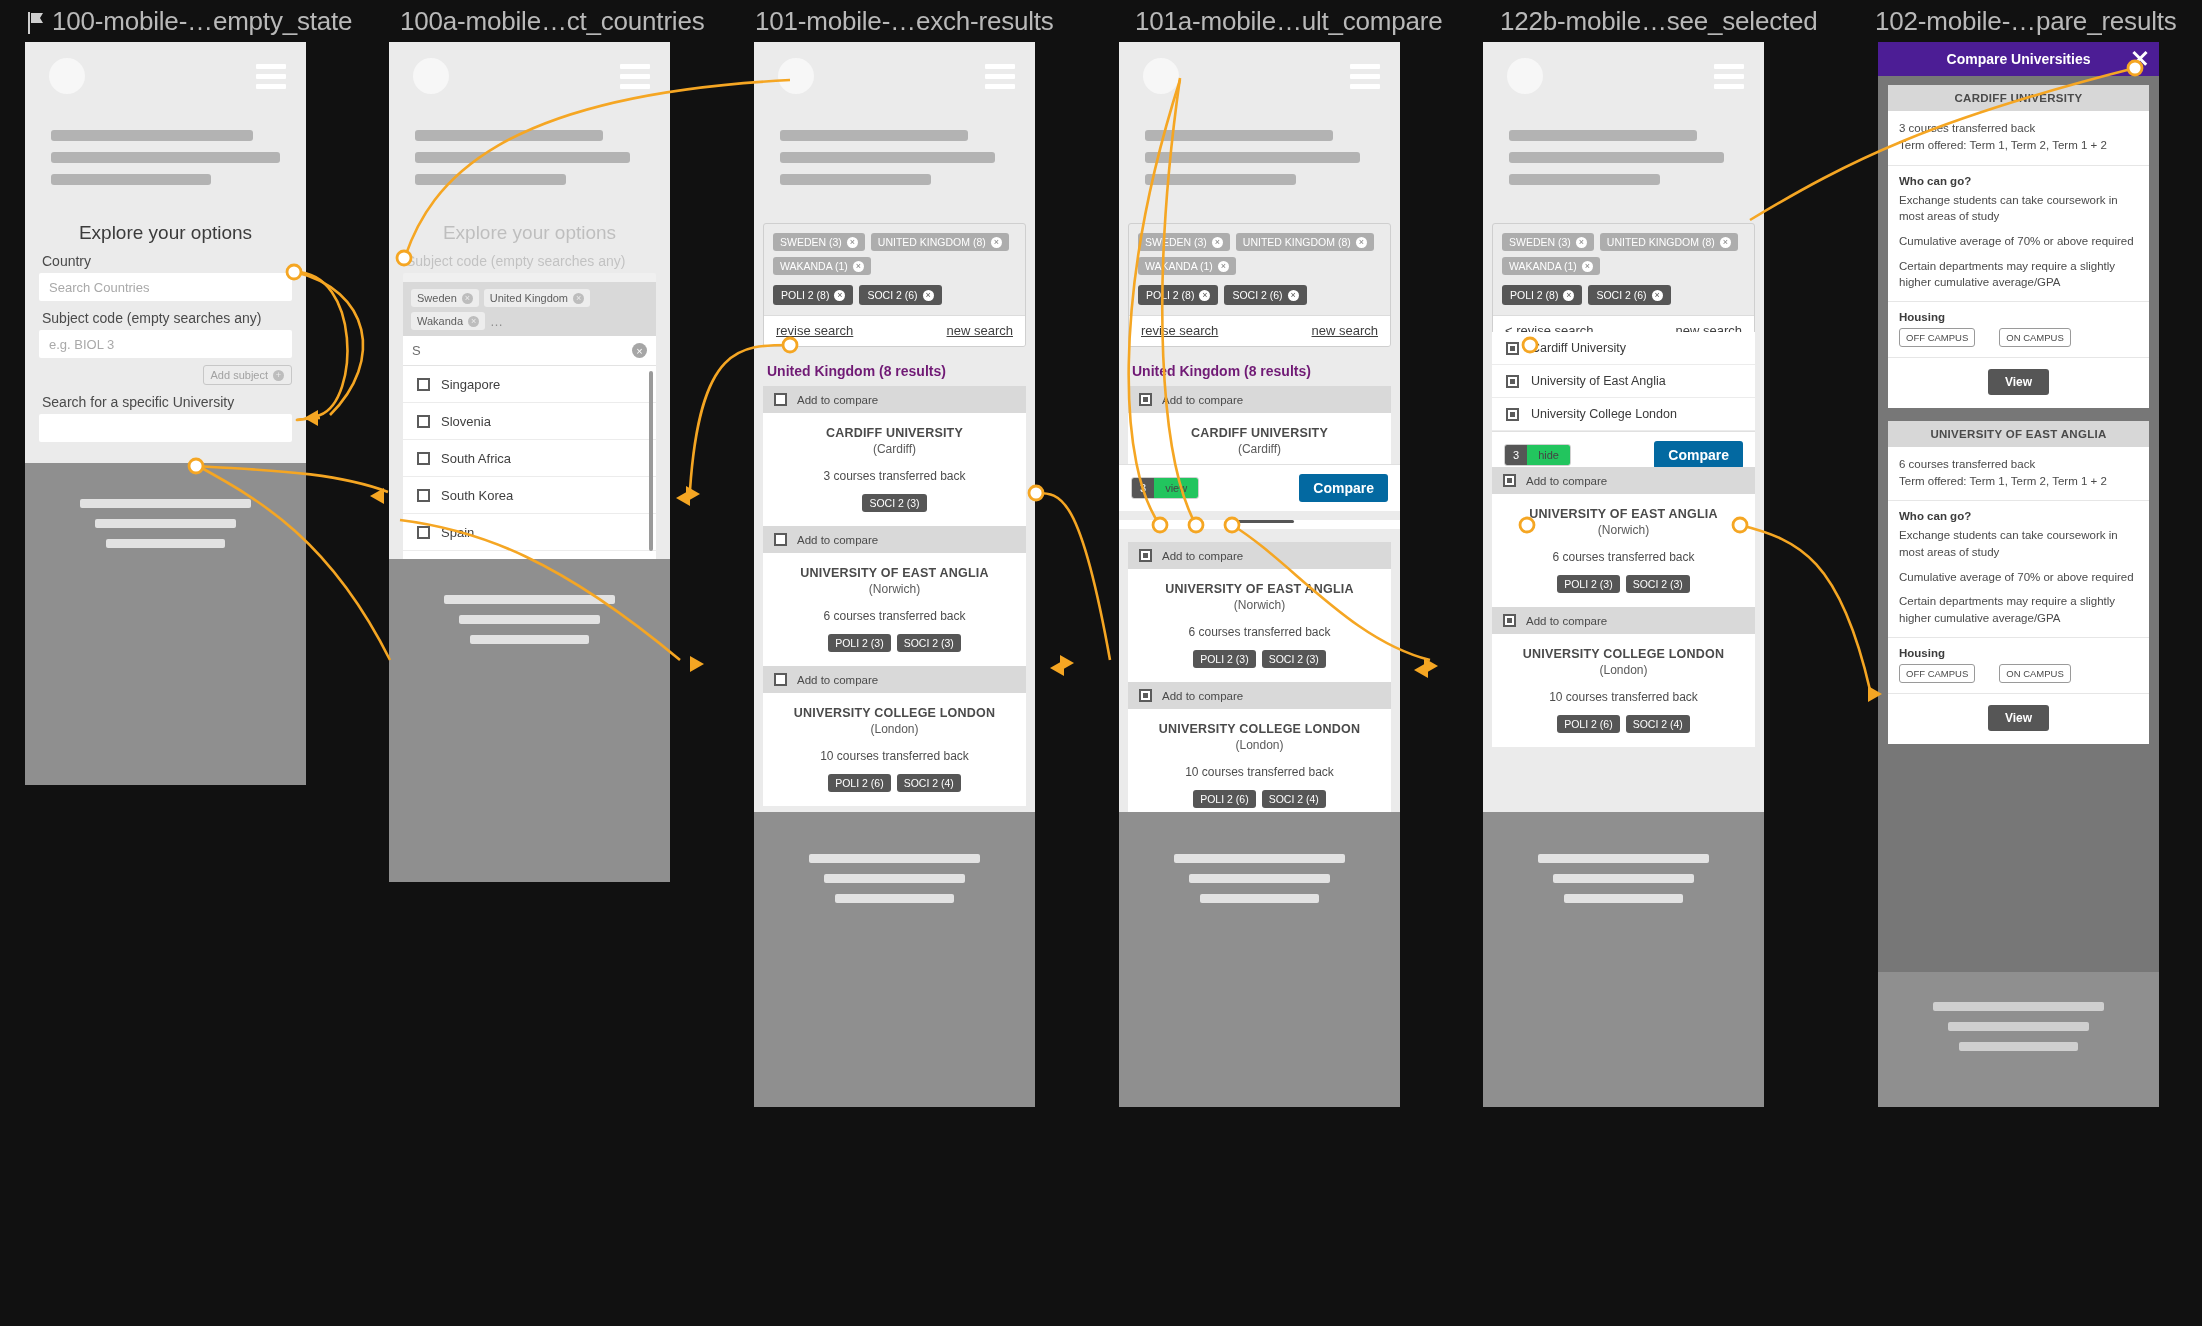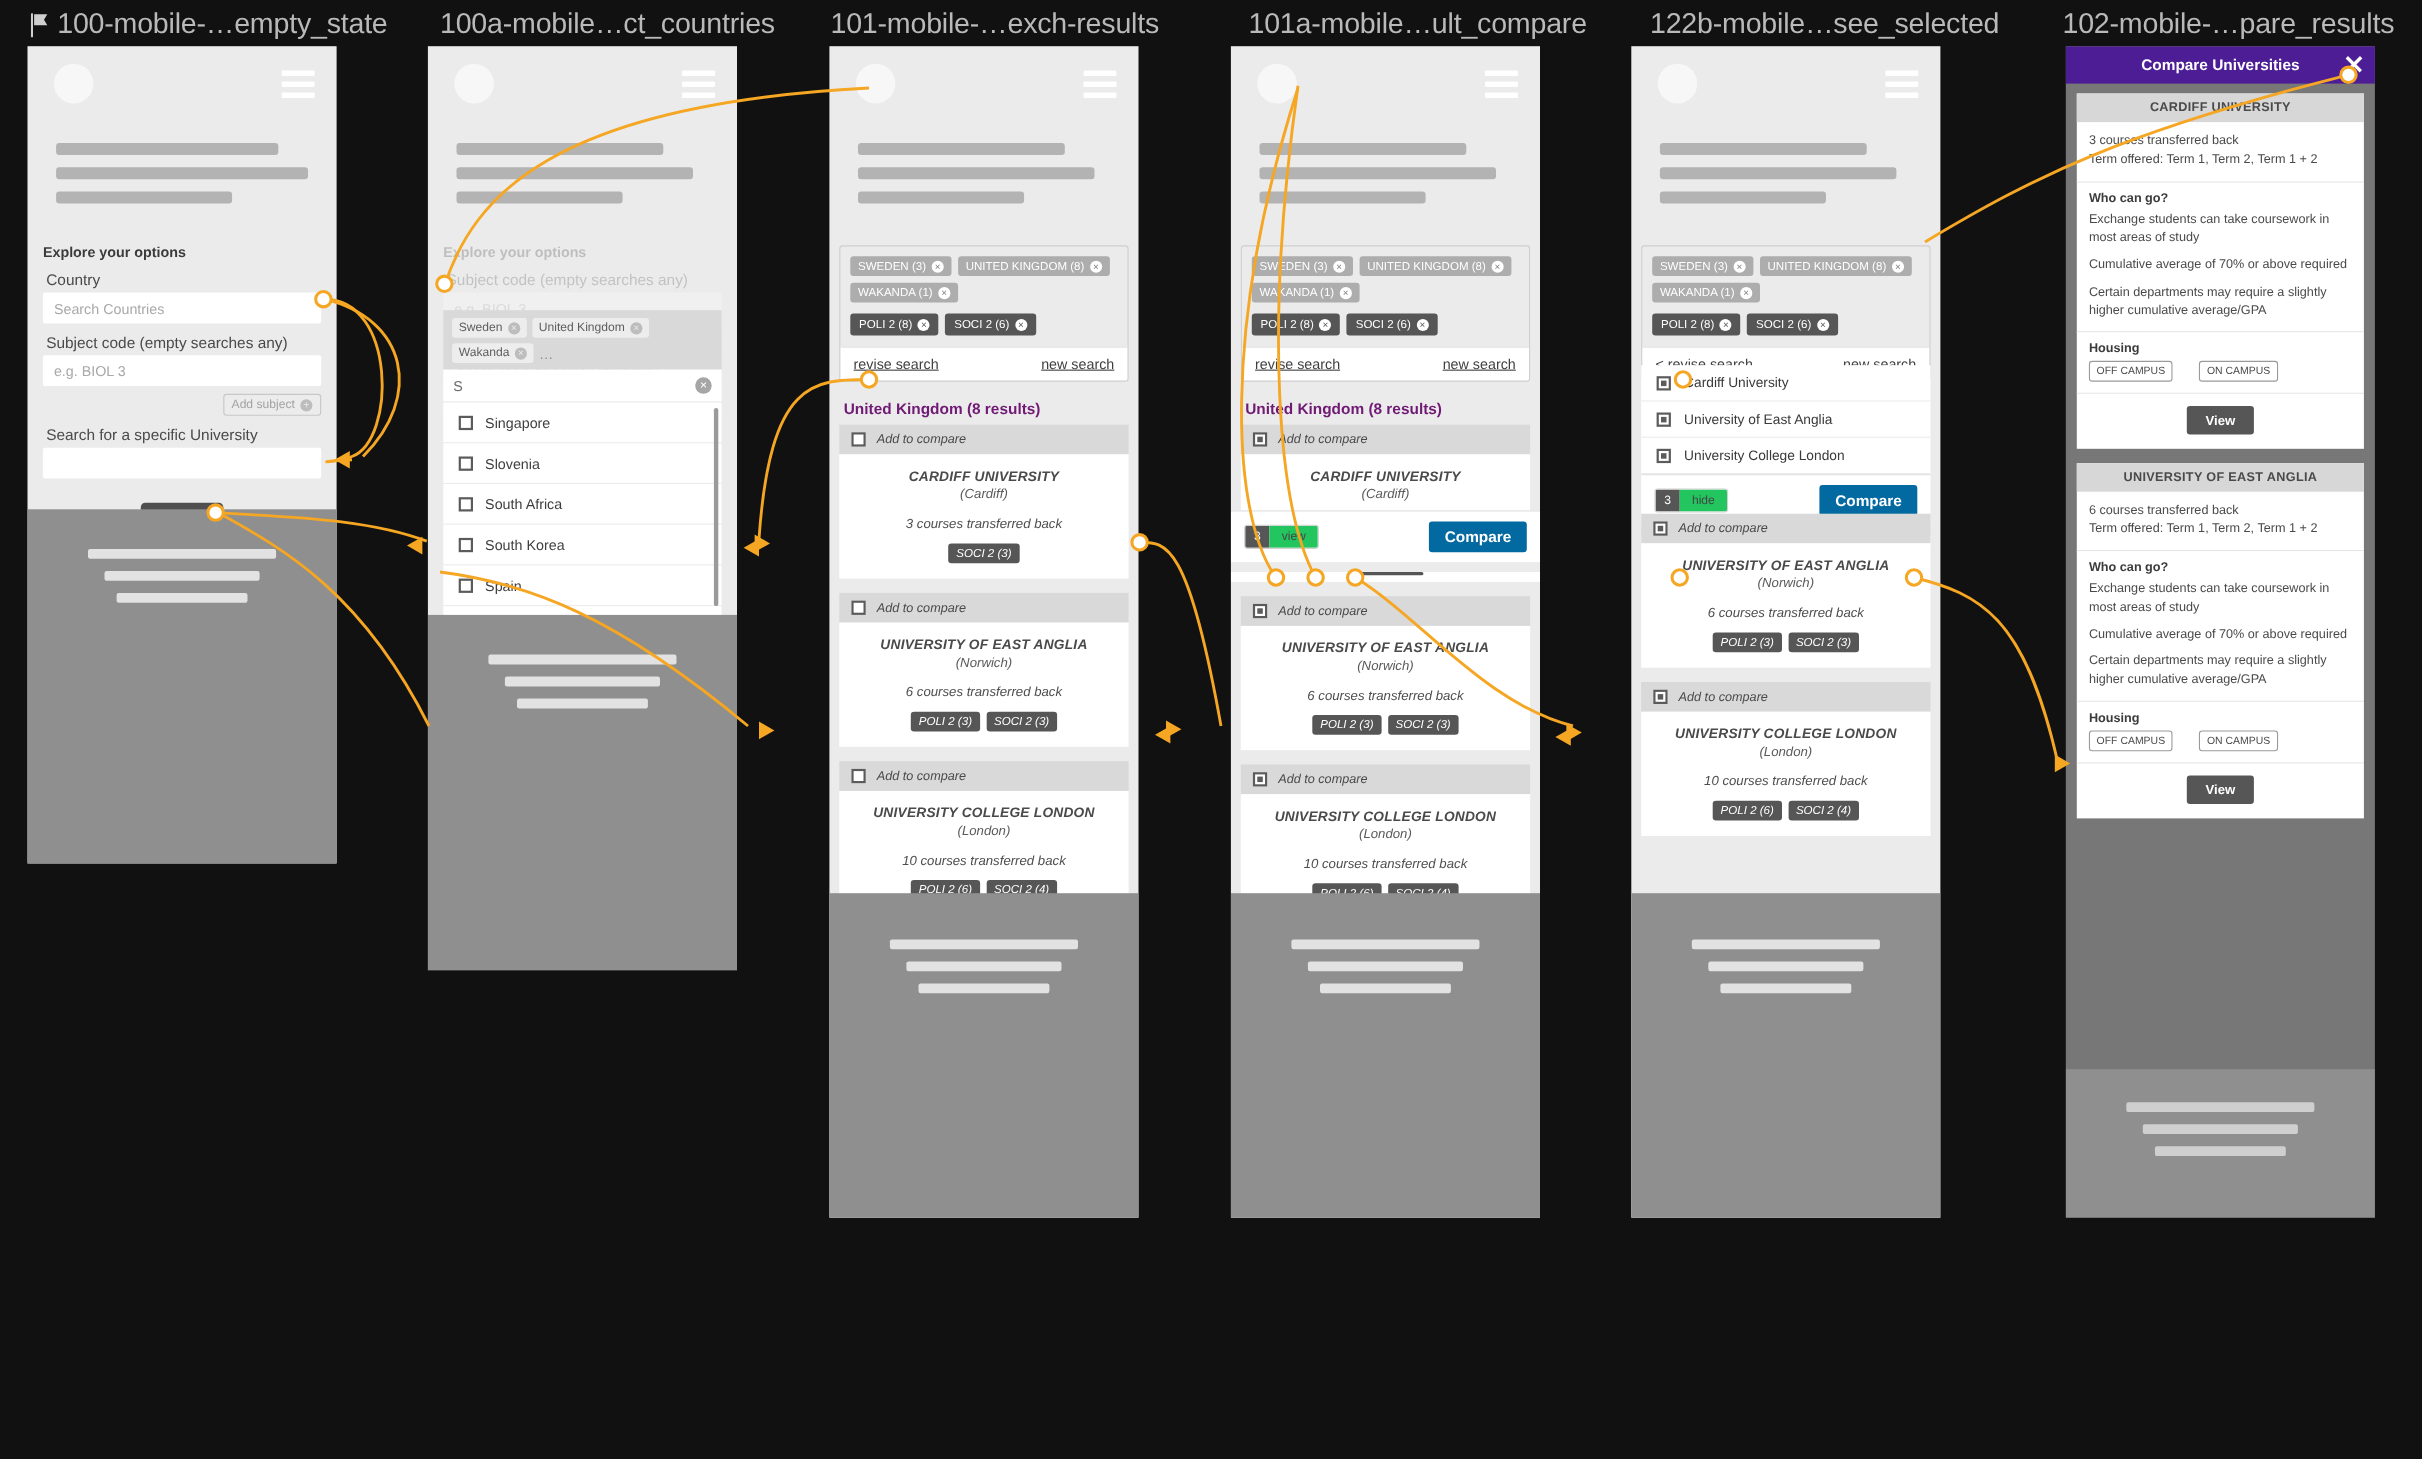--- a/index.html
+++ b/index.html
@@ -32,21 +32,21 @@
   .avatar-circle {
     position: absolute; left: 24px; top: 16px;
     width: 36px; height: 36px; border-radius: 50%;
     background: #f7f7f7;
   }
   .burger { position: absolute; right: 20px; top: 22px; width: 30px; }
   .burger i { display: block; height: 5px; background: #fff; margin-bottom: 5px; border-radius: 1px; }
 
   .skel { background: #b3b3b3; border-radius: 3px; height: 11px; margin-bottom: 11px; }
 
-  .sec-title { font-size: 13px; font-weight: bold; color: #3b3b3b; }
+  .sec-title { font-size: 19px; font-weight: normal; color: #3b3b3b; text-align: center; }
   .fld-label { font-size: 14px; color: #4a4a4a; margin: 9px 0 4px 3px; }
   .txt-input {
     background: #fff; height: 28px; border-radius: 2px;
     display: flex; align-items: center; padding: 0 10px;
     font-size: 13px; color: #a9a9a9;
   }
   .add-subject {
     border: 1px solid #c7c7c7; border-radius: 3px; background: #ececec;
     font-size: 11px; color: #a2a2a2; padding: 3px 7px;
     display: inline-flex; align-items: center; gap: 5px;
@@ -117,21 +117,21 @@
     color: #7e7e7e; font-size: 9px; display: inline-flex; align-items: center; justify-content: center;
   }
   .chip-x.on-dark { background: #fff; color: #565656; }
   .filter-actions {
     background: #fff; border-top: 1px solid #dcdcdc; display: flex;
     justify-content: space-between; padding: 7px 12px 8px; font-size: 13px; color: #3f3f3f;
   }
   .filter-actions span { text-decoration: underline; }
   .results-head { font-size: 14px; font-weight: bold; color: #701a75; margin: 13px 0 7px 13px; }
 
-  .rcard { margin: 0 9px 13px; font-style: italic; }
+  .rcard { margin: 0 9px 0; }
   .rcard-top {
     background: #d9d9d9; display: flex; align-items: center; gap: 10px;
     padding: 7px 11px; font-size: 11.5px; color: #4a4a4a;
   }
   .rcard-body { background: #fff; padding: 13px 10px 14px; text-align: center; }
   .uni-name { font-size: 12.5px; font-weight: bold; color: #4a4a4a; letter-spacing: .2px; }
   .uni-city { font-size: 12px; color: #5a5a5a; margin-top: 2px; }
   .uni-courses { font-size: 12px; color: #4d4d4d; margin-top: 13px; }
   .tag-row { display: flex; justify-content: center; gap: 6px; margin-top: 11px; }
   .tag {

